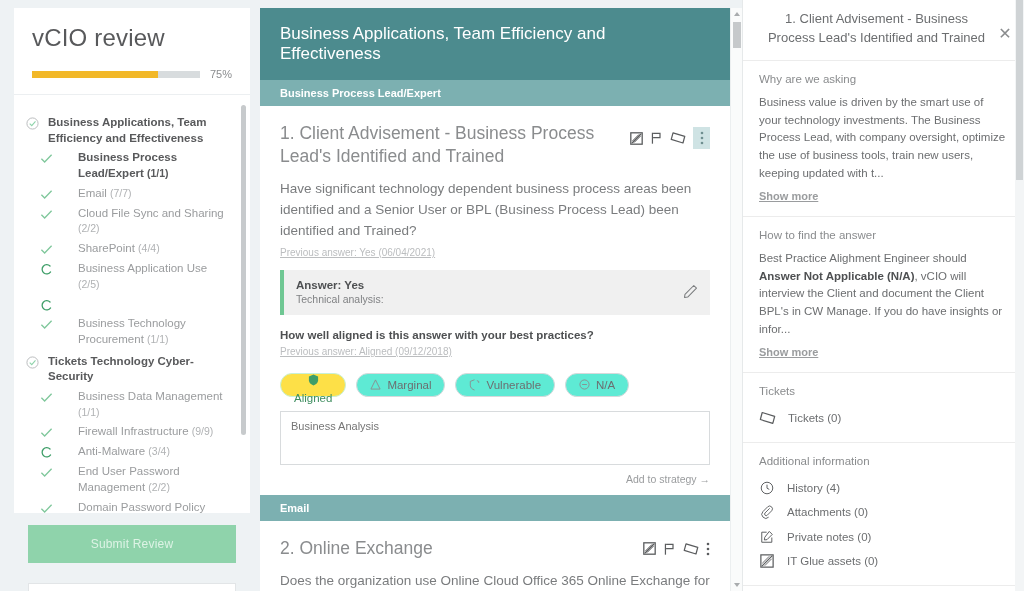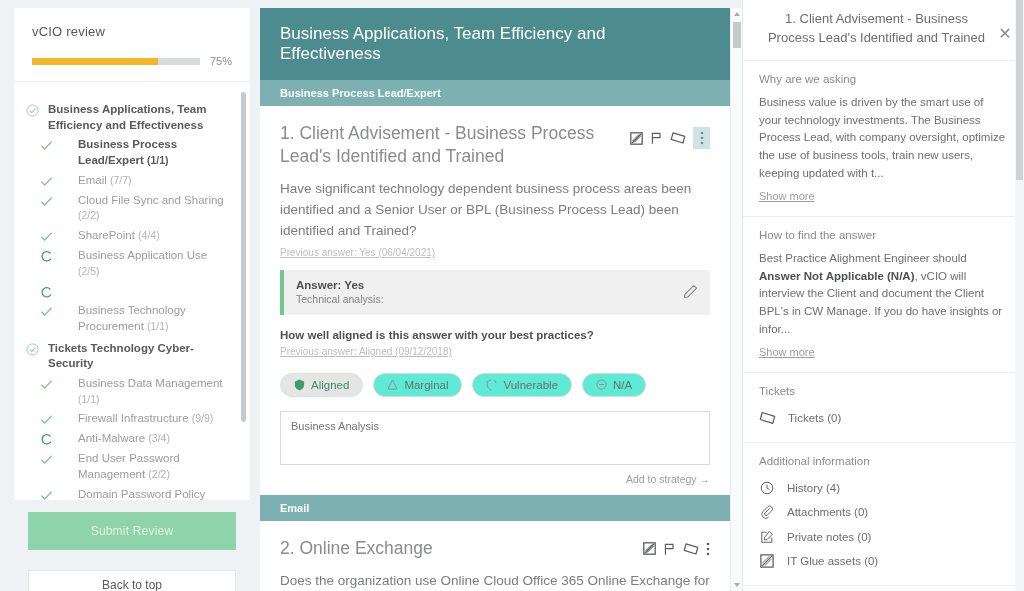--- a/index.html
+++ b/index.html
@@ -19,21 +19,21 @@
     padding: 8px 10px 0 14px;
     display: flex; flex-direction: column;
     flex: 0 0 260px;
   }
   .sb-card-top {
     background: #fff;
     padding: 16px 18px 14px 18px;
     border-bottom: 1px solid #eceff1;
   }
   .sb-title {
-    font-size: 13px; color: #58595b; font-weight: 400;
+    font-size: 24px; color: #58595b; font-weight: 400;
     letter-spacing: .2px; margin-bottom: 16px;
   }
   .progress-row { display: flex; align-items: center; gap: 10px; }
   .progress-track {
     flex: 1; height: 7px; background: #d8dcde; border-radius: 0; position: relative;
   }
   .progress-fill { position:absolute; left:0; top:0; bottom:0; background: #f2b828; }
   .progress-pct { font-size: 11px; color: #8b8d8f; }
 
   .sb-list-wrap {
@@ -113,21 +113,21 @@
   .ab-line1 { font-size: 11.5px; font-weight: bold; color: #4e5052; }
   .ab-line2 { font-size: 10.5px; color: #808284; margin-top: 2px; }
   .q-sub { font-size: 11.5px; font-weight: bold; color: #4e5052; margin-top: 14px; }
 
   .chips { display: flex; gap: 10px; margin-top: 14px; }
   .chip {
     border: 1px solid #d6d9db; border-radius: 20px; height: 24px;
     display: flex; align-items: center; gap: 6px; padding: 0 13px;
     font-size: 11.5px; color: #6c6e70; background: #5eead4; cursor: pointer;
   }
-  .chip.active { background: #e5e5e5; border-color: #c7f0d6; color: #3e8d5f; }
+  .chip.active { background: #fde047; border-color: #c7f0d6; color: #3e8d5f; flex-direction: column; }
 
   .notes-area {
     margin-top: 14px; width: 100%; height: 54px;
     border: 1px solid #d8dbdd; padding: 8px 10px;
     font-size: 11px; color: #9a9c9e; resize: none;
     font-family: "Liberation Sans", sans-serif; background: #fff;
   }
   .add-strategy {
     display: block; text-align: right; font-size: 10.5px; color: #9a9c9e;
     margin-top: 4px; cursor: pointer;
@@ -157,21 +157,21 @@
     line-height: 1.45; padding: 0 4px;
   }
   .rp-close { flex: 0 0 22px; text-align:center; color:#8a8c8e; font-size:16px;
     cursor:pointer; margin-top:14px; }
   .rp-sec { padding: 12px 16px 12px 16px; border-bottom: 1px solid #ececec; }
   .rp-sec-title { font-size: 11.5px; color: #8a8c8e; margin-bottom: 9px; }
   .rp-body { font-size: 11.5px; color: #6c6e70; line-height: 1.55; }
   .rp-body b { color: #4e5052; }
   .rp-showmore {
     font-size: 11px; color: #9a9c9e; text-decoration: underline;
-    display: inline-block; margin-top: 7px; cursor: pointer;
+    display: inline-block; margin-top: 7px; cursor: pointer; font-weight: bold;
   }
   .rp-row {
     display: flex; align-items: center; gap: 12px; padding: 5px 0;
     font-size: 11.5px; color: #6c6e70; cursor: pointer;
   }
   .rp-row .ic { flex: 0 0 16px; display:flex; align-items:center; justify-content:center; }
   .right-scroll-track {
     position: absolute; right: 0; top: 0; width: 9px; height: 591px; background: #f3f5f6;
   }
   .right-scroll-thumb { position:absolute; right:1px; top:0; width:7px; height:180px; background:#cfd3d5; }

